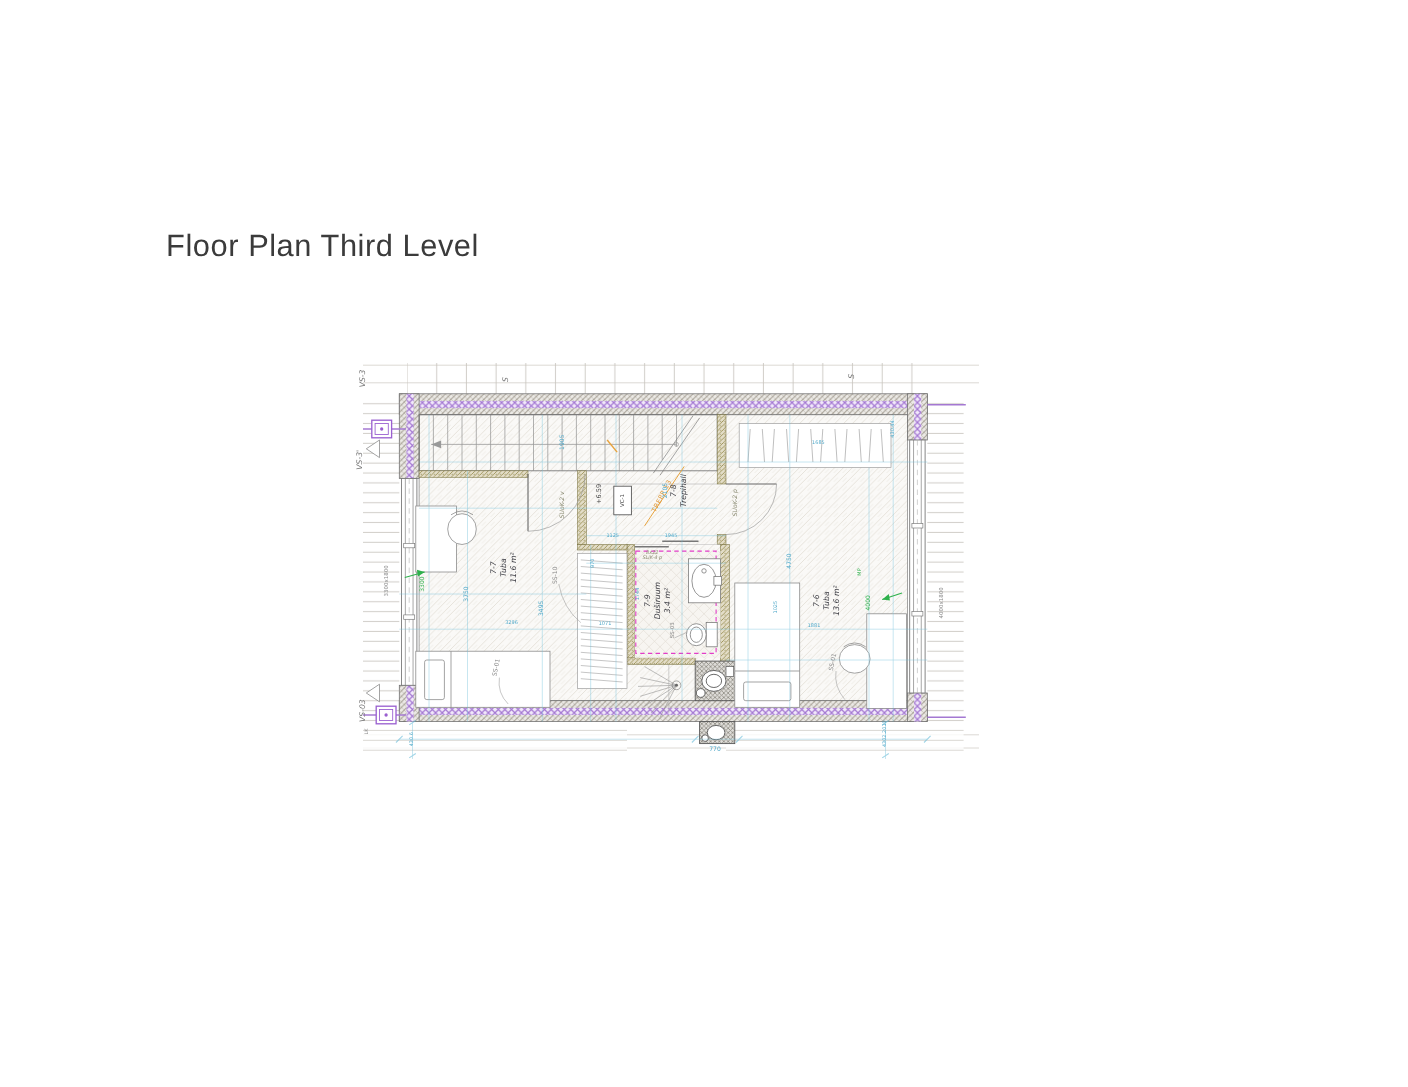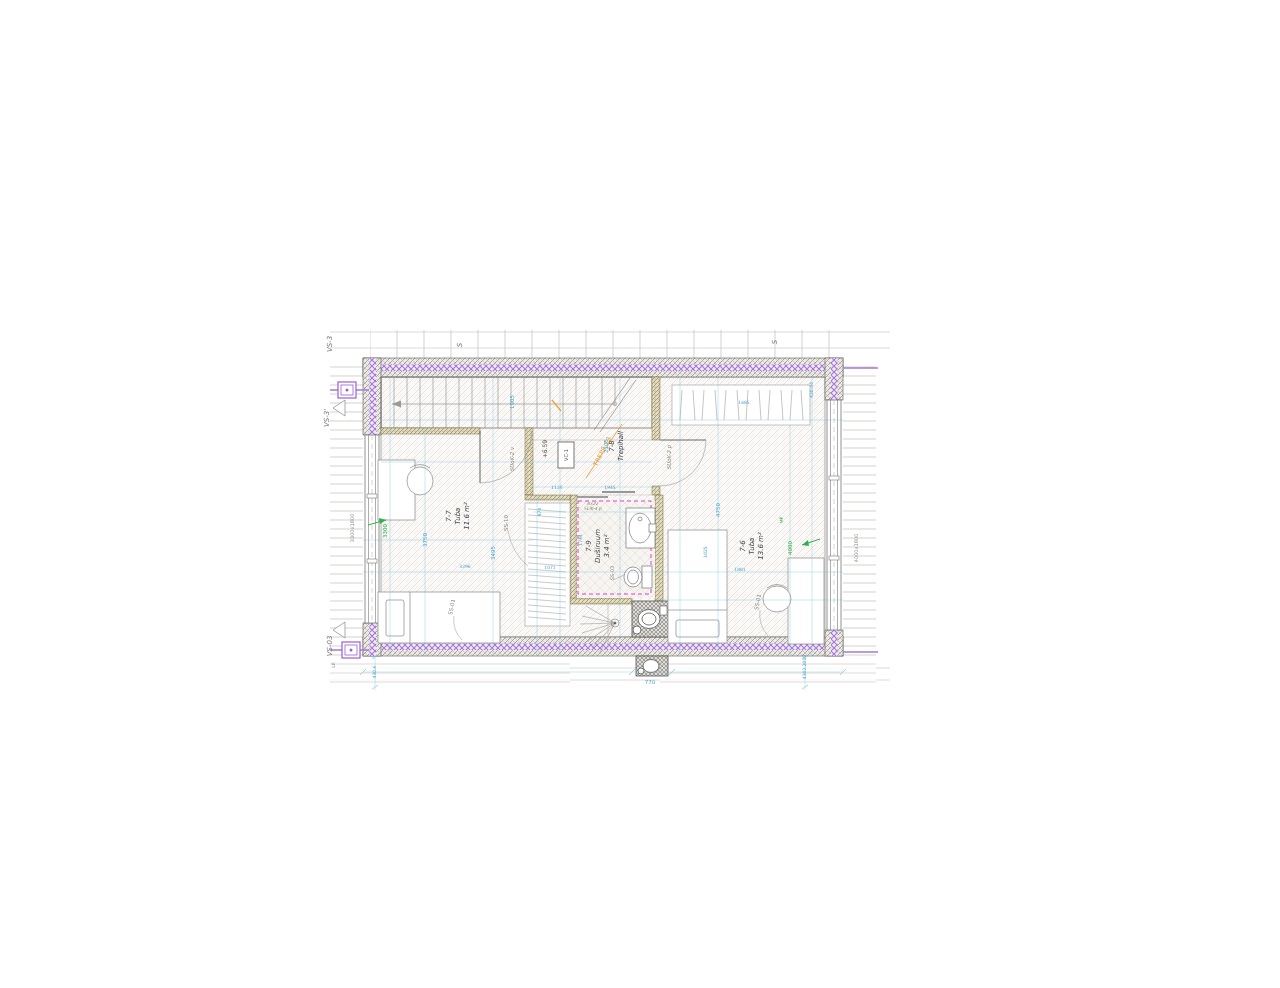--- a/index.html
+++ b/index.html
@@ -23,20 +23,21 @@
   .marker{color:#787878;font-style:italic;font-size:7px;}
   .roomlbl{color:#3f3f46;font-style:italic;font-size:7px;}
   .roomlbl div{line-height:1.25;}
   .small{font-size:4.5px;}
   .dark{color:#4a4a4a;}
 </style>
 </head>
 <body>
 
 <div class="page">
+  <div class="title">Floor Plan Third Level</div>
 
   <div class="plan">
     <svg width="565" height="385" viewBox="0 0 565 385">
       <defs>
         <pattern id="wallH" width="5" height="5" patternUnits="userSpaceOnUse">
           <rect width="5" height="5" fill="#eceae6"></rect>
           <path d="M0,5 L5,0 M-1,1 L1,-1 M4,6 L6,4" stroke="#a39d92" stroke-width="0.9" fill="none"></path>
           <path d="M0,0 L5,5" stroke="#b5afa4" stroke-width="0.5" fill="none"></path>
         </pattern>
         <pattern id="purpleB" width="6" height="6" patternUnits="userSpaceOnUse">

